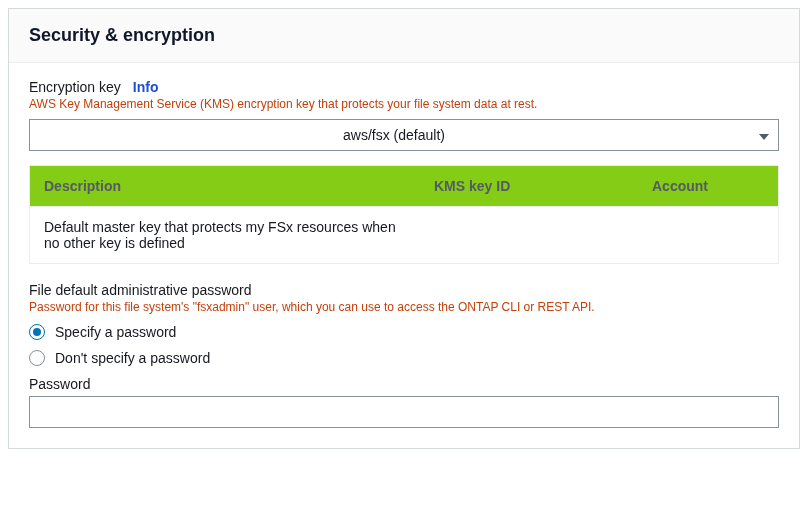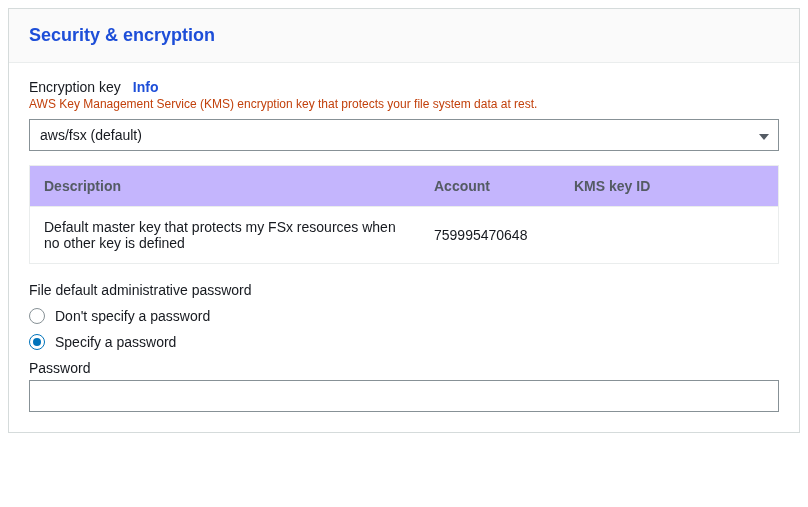--- a/index.html
+++ b/index.html
@@ -20,21 +20,21 @@
       width: 792px;
     }
     .panel-header {
       padding: 16px 20px;
       background: #fafafa;
       border-bottom: 1px solid #eaeded;
     }
     .panel-title {
       font-size: 18px;
       font-weight: 700;
-      color: #1d4ed8;
+      color: #0f172a;
     }
     .panel-body {
       padding: 16px 20px 20px 20px;
     }
     .field-label-row {
       display: flex;
       align-items: flex-end;
       gap: 12px;
     }
     .field-label {
@@ -60,36 +60,37 @@
     .select-input {
       width: 100%;
       border: 1px solid #879196;
       background: #fff;
       padding: 6px 30px 6px 10px;
       font-size: 14px;
       color: #16191f;
       cursor: pointer;
       height: 32px;
       line-height: 18px;
+      text-align: center;
     }
     .select-caret {
       position: absolute;
       right: 10px;
       top: 50%;
       transform: translateY(-50%);
       pointer-events: none;
     }
     .kms-table {
       margin-top: 14px;
       border: 1px solid #eaeded;
       width: 100%;
     }
     .kms-table-header {
       display: flex;
-      background: #c4b5fd;
+      background: #84cc16;
       border-bottom: 1px solid #eaeded;
     }
     .kms-table-row {
       display: flex;
       border-bottom: 1px solid #eaeded;
       align-items: center;
     }
     .kms-table-row:last-child {
       border-bottom: none;
     }
@@ -183,43 +184,43 @@
       <span class="select-caret">
         <svg width="10" height="6" viewBox="0 0 10 6">
             <path d="M0 0 L5 6 L10 0 Z" fill="#545b64"></path>
           </svg>
       </span>
     </div>
 
     <div class="kms-table">
       <div class="kms-table-header">
         <div class="kms-cell kms-col-desc">Description</div>
+        <div class="kms-cell kms-col-keyid">KMS key ID</div>
         <div class="kms-cell kms-col-account">Account</div>
-        <div class="kms-cell kms-col-keyid">KMS key ID</div>
       </div>
       <div class="kms-table-row">
         <div class="kms-cell kms-col-desc">Default master key that protects my FSx resources when no other key is defined</div>
-        <div class="kms-cell kms-col-account">759995470648</div>
       </div>
     </div>
 
     <div class="section-gap">
       <div class="field-label">File default administrative password</div>
+      <div class="field-description">Password for this file system's "fsxadmin" user, which you can use to access the ONTAP CLI or REST API.</div>
 
       <div class="radio-group">
-        <div class="radio-option">
-          <span class="radio-circle"></span>
-          <span class="radio-label">Don't specify a password</span>
-        </div>
         <div class="radio-option">
           <span class="radio-circle selected">
             <span class="radio-dot"></span>
           </span>
           <span class="radio-label">Specify a password</span>
         </div>
+        <div class="radio-option">
+          <span class="radio-circle"></span>
+          <span class="radio-label">Don't specify a password</span>
+        </div>
       </div>
 
       <div class="pw-field">
         <div class="pw-field-label">Password</div>
         <input type="password" class="text-input" value="" style="">
       </div>
 
     </div>
 
   </div>

